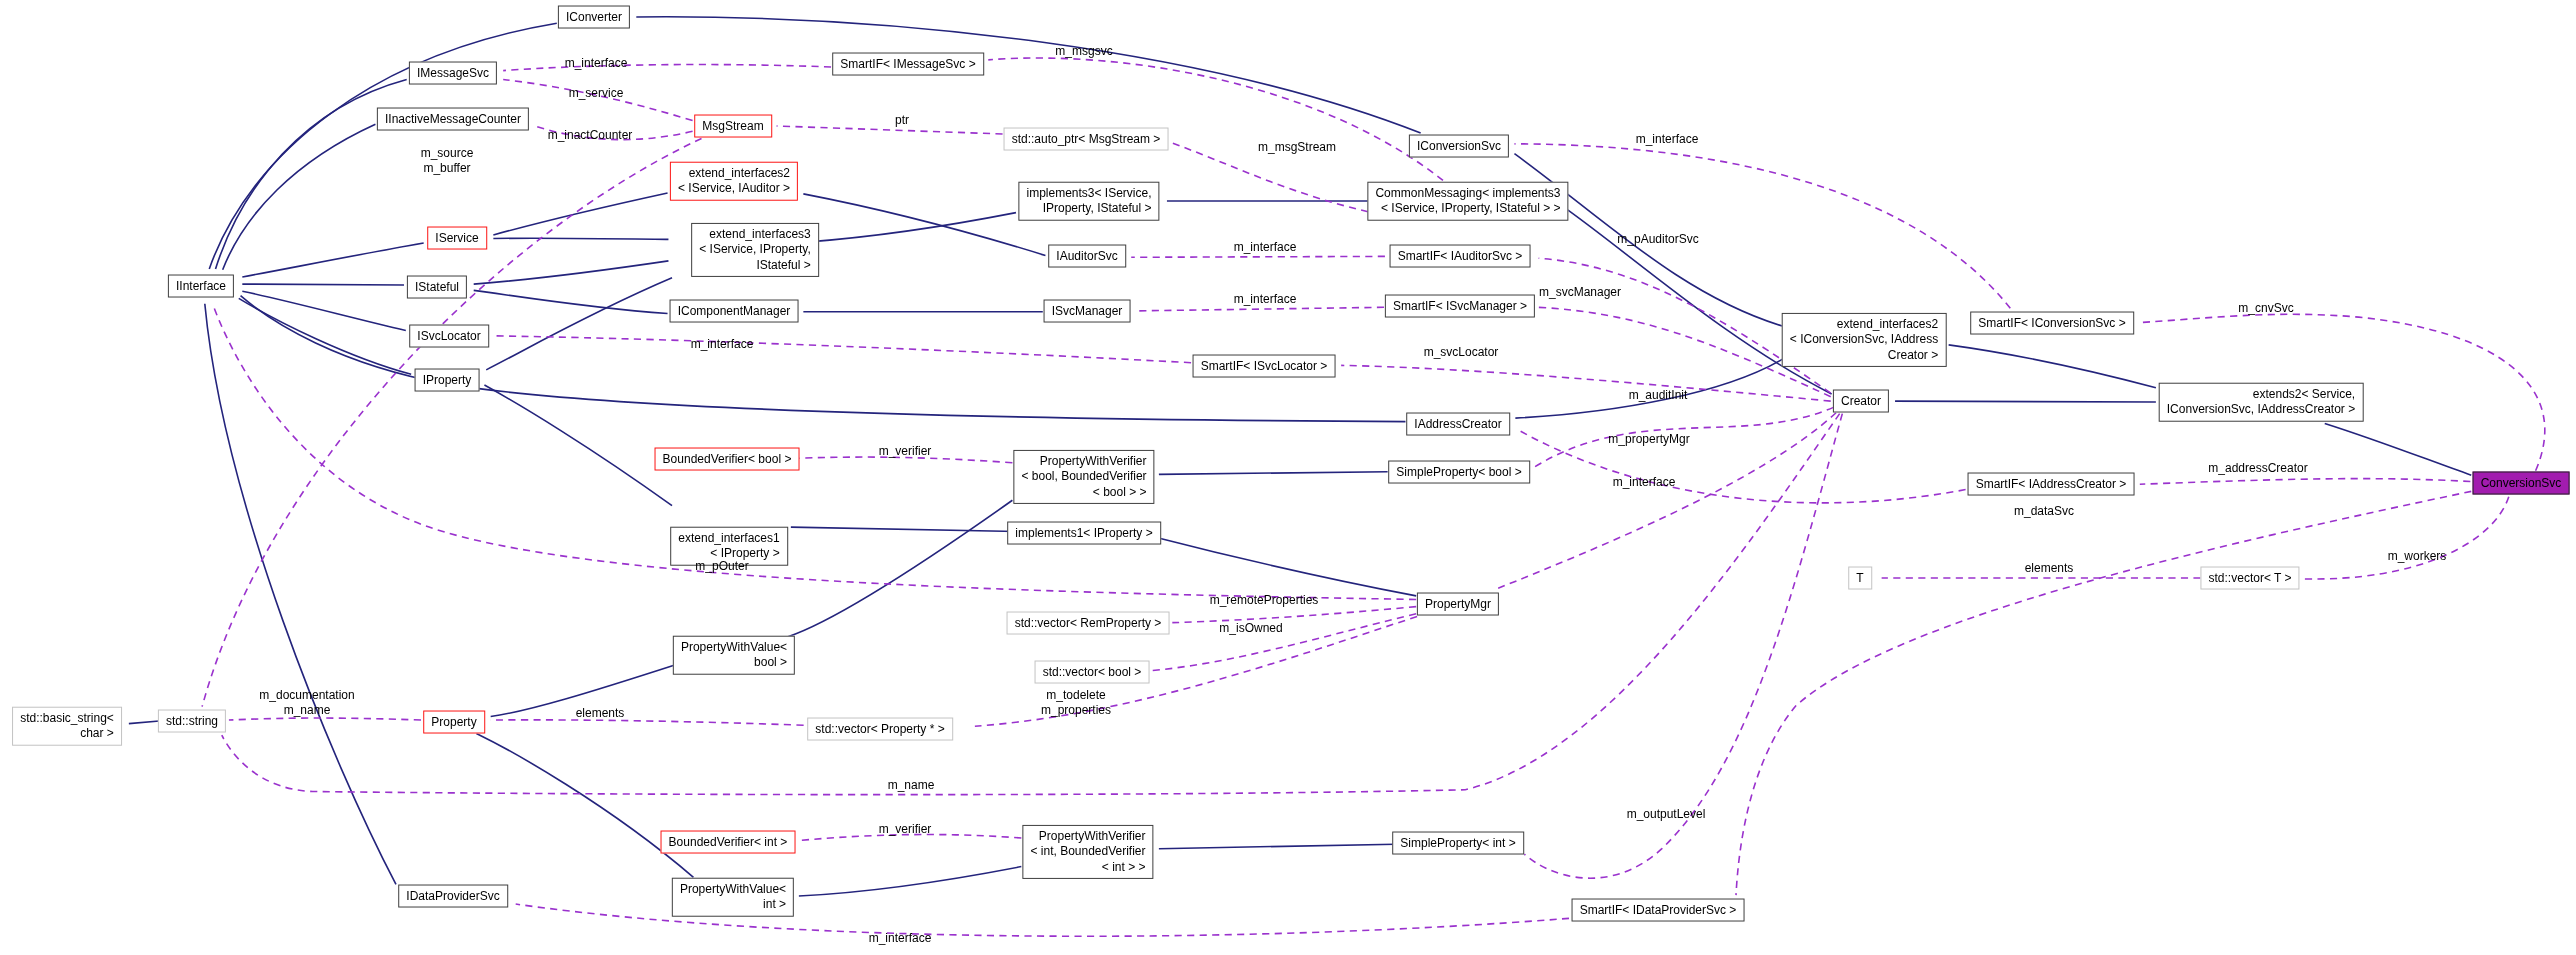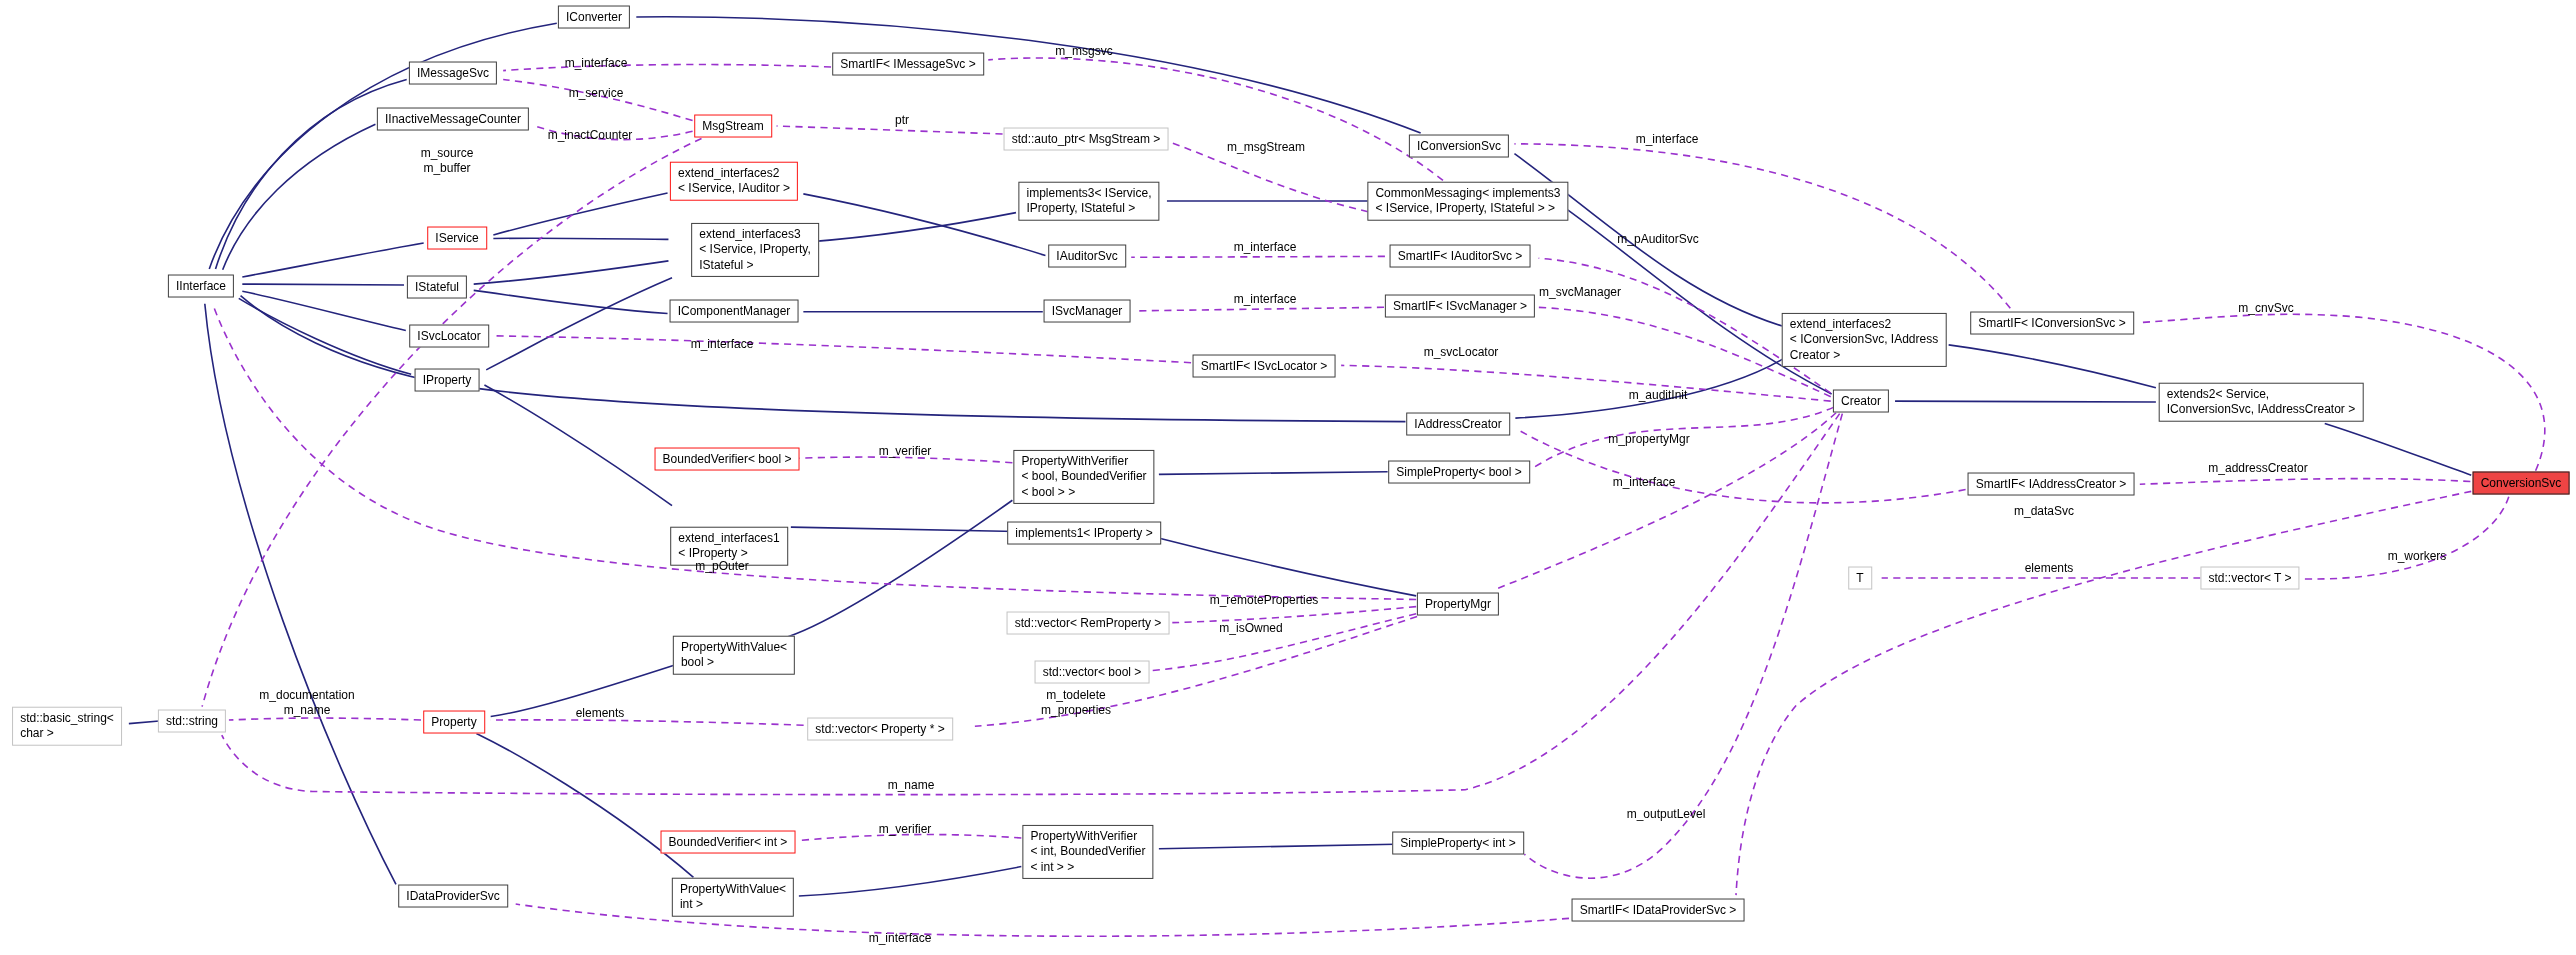--- a/index.html
+++ b/index.html
@@ -1,24 +1,24 @@
 <!DOCTYPE html>
 <html style="font-size:14.3px"><head>
 <meta charset="utf-8">
 <style>
   html,body{margin:0;padding:0;background:#fff;}
   .canvas{position:relative;width:2576px;height:955px;background:#ffffff;
           font-family:"Liberation Sans",sans-serif;overflow:hidden;}
   .edge-layer{position:absolute;left:0;top:0;z-index:1;}
   .node{position:absolute;transform:translate(-50%,-50%);background:#ffffff;
         border:1.8px solid #3e3e3e;color:#000;padding:2.7px 7.1px;font-size:12px;
-        line-height:1.3;text-align:left;white-space:pre-line;z-index:2;cursor:pointer;}
+        line-height:1.3;text-align:right;white-space:pre-line;z-index:2;cursor:pointer;}
   .node.red{border-color:#fc1312;}
   .node.ext{border-color:#c3c3c3;}
-  .node.current{background:#ef4444;border-color:#262626;}
+  .node.current{background:#a21caf;border-color:#262626;}
   .elabel{position:absolute;transform:translate(-50%,-50%);font-size:12px;
           line-height:1.25;color:#000;text-align:center;white-space:pre-line;z-index:3;}
   path{fill:none;}
   path.sol{stroke:#24247c;stroke-width:1.8;}
   path.dsh{stroke:#9a32cd;stroke-width:1.8;stroke-dasharray:8 6;}
 </style>
 </head>
 <body>
 
 <div class="canvas">
@@ -169,21 +169,21 @@
   <div class="node" style="left:733px;top:897px">PropertyWithValue&lt;
 int &gt;</div>
   <div class="node" style="left:453px;top:896px">IDataProviderSvc</div>
   <div class="node" style="left:1658px;top:910px">SmartIF&lt; IDataProviderSvc &gt;</div>
 
   <div class="elabel" style="left:596px;top:63px">m_interface</div>
   <div class="elabel" style="left:1084px;top:51px">m_msgsvc</div>
   <div class="elabel" style="left:596px;top:93px">m_service</div>
   <div class="elabel" style="left:902px;top:120px">ptr</div>
   <div class="elabel" style="left:590px;top:135px">m_inactCounter</div>
-  <div class="elabel" style="left:1266px;top:147px">m_msgStream</div>
+  <div class="elabel" style="left:1297px;top:147px">m_msgStream</div>
   <div class="elabel" style="left:447px;top:161px">m_source
 m_buffer</div>
   <div class="elabel" style="left:1667px;top:139px">m_interface</div>
   <div class="elabel" style="left:1265px;top:247px">m_interface</div>
   <div class="elabel" style="left:1658px;top:239px">m_pAuditorSvc</div>
   <div class="elabel" style="left:1265px;top:299px">m_interface</div>
   <div class="elabel" style="left:1580px;top:292px">m_svcManager</div>
   <div class="elabel" style="left:722px;top:344px">m_interface</div>
   <div class="elabel" style="left:1461px;top:352px">m_svcLocator</div>
   <div class="elabel" style="left:2266px;top:308px">m_cnvSvc</div>

